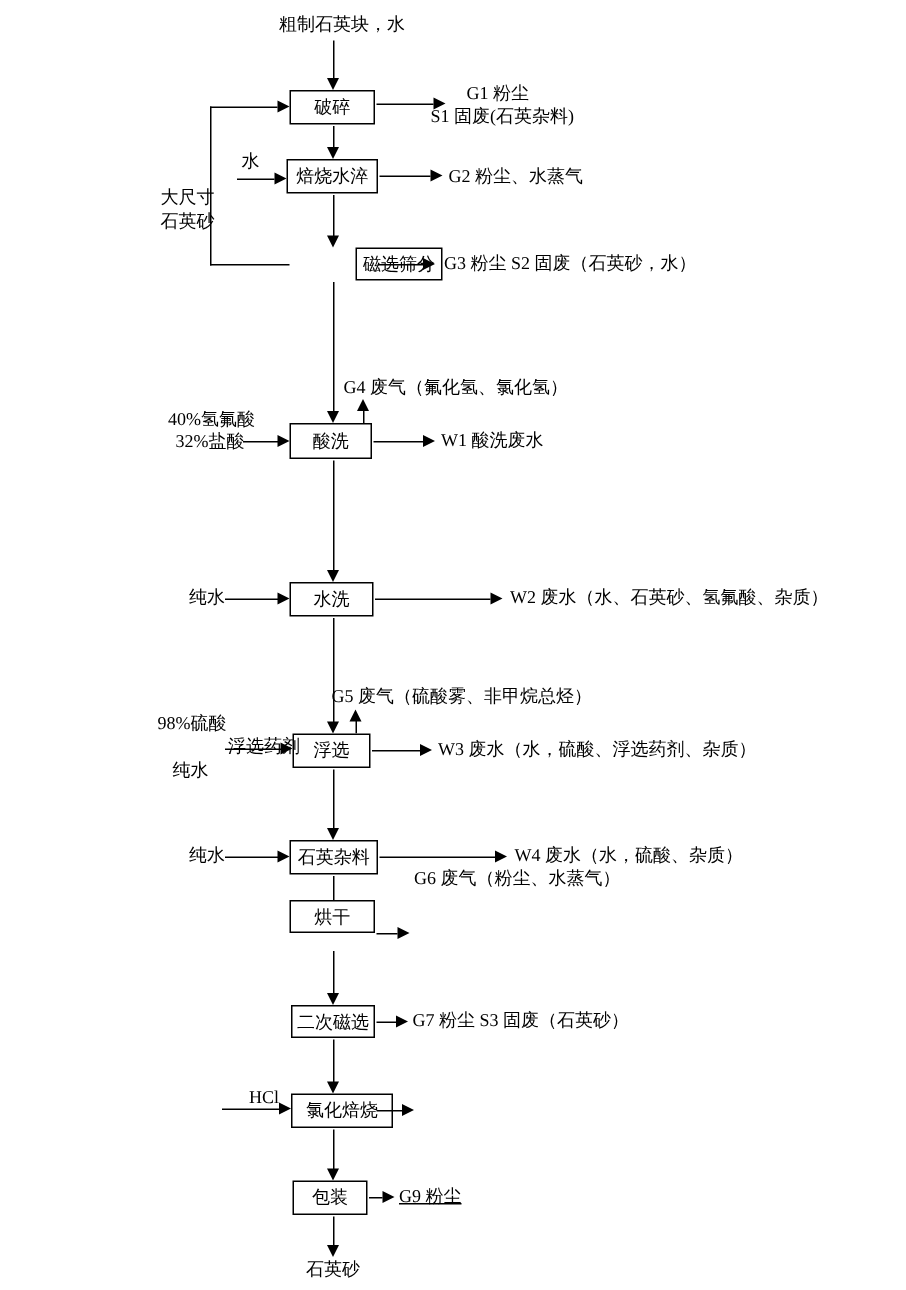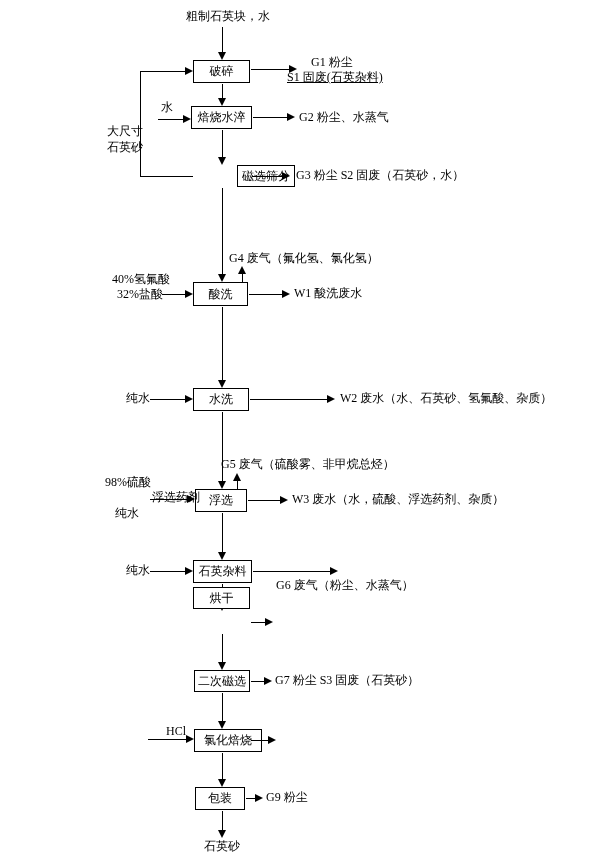--- a/index.html
+++ b/index.html
@@ -28,21 +28,21 @@
   <div class="lbl" style="left:186px;top:10px;">粗制石英块，水</div>
   <div class="vline" style="left:222px;top:27px;height:26px;"></div>
   <div class="ad" style="left:218px;top:52px;"></div>
 
   <div class="box" style="left:193px;top:60px;width:57px;height:23px;">
       <span>破碎</span>
     </div>
   <div class="hline" style="left:251px;top:69px;width:38px;"></div>
   <div class="ar" style="left:289px;top:65px;"></div>
   <div class="lbl" style="left:311px;top:56px;">G1 粉尘</div>
-  <div class="lbl" style="left:287px;top:71px;text-decoration:underline;">S1 固废(石英杂料)</div>
+  <div class="lbl" style="left:287px;top:71px;">S1 固废(石英杂料)</div>
   <div class="vline" style="left:222px;top:84px;height:15px;"></div>
   <div class="ad" style="left:218px;top:98px;"></div>
 
   <div class="box" style="left:191px;top:106px;width:61px;height:23px;">
       <span>焙烧水淬</span>
     </div>
   <div class="lbl" style="left:161px;top:101px;">水</div>
   <div class="hline" style="left:158px;top:119px;width:25px;"></div>
   <div class="ar" style="left:183px;top:115px;"></div>
   <div class="hline" style="left:253px;top:117px;width:34px;"></div>
@@ -114,24 +114,25 @@
   <div class="ad" style="left:218px;top:552px;"></div>
 
   <div class="box" style="left:193px;top:560px;width:59px;height:23px;">
       <span>石英杂料</span>
     </div>
   <div class="lbl" style="left:126px;top:564px;">纯水</div>
   <div class="hline" style="left:150px;top:571px;width:36px;"></div>
   <div class="ar" style="left:185px;top:567px;"></div>
   <div class="hline" style="left:253px;top:571px;width:77px;"></div>
   <div class="ar" style="left:330px;top:567px;"></div>
+  <div class="lbl" style="left:343px;top:564px;">W4 废水（水，硫酸、杂质）</div>
   <div class="vline" style="left:222px;top:584px;height:20px;"></div>
   <div class="ad" style="left:218px;top:603px;"></div>
 
-  <div class="box" style="left:193px;top:587px;width:57px;height:22px;">
+  <div class="box" style="left:193px;top:600px;width:57px;height:22px;">
       <span>烘干</span>
     </div>
   <div class="hline" style="left:251px;top:622px;width:14px;"></div>
   <div class="ar" style="left:265px;top:618px;"></div>
   <div class="lbl" style="left:276px;top:579px;">G6 废气（粉尘、水蒸气）</div>
   <div class="vline" style="left:222px;top:634px;height:29px;"></div>
   <div class="ad" style="left:218px;top:662px;"></div>
 
   <div class="box" style="left:194px;top:670px;width:56px;height:22px;text-align:right;">
       <span>二次磁选</span>
@@ -151,19 +152,19 @@
   <div class="hline" style="left:251px;top:740px;width:17px;"></div>
   <div class="ar" style="left:268px;top:736px;"></div>
   <div class="vline" style="left:222px;top:753px;height:27px;"></div>
   <div class="ad" style="left:218px;top:779px;"></div>
 
   <div class="box" style="left:195px;top:787px;width:50px;height:23px;">
       <span>包装</span>
     </div>
   <div class="hline" style="left:246px;top:798px;width:9px;"></div>
   <div class="ar" style="left:255px;top:794px;"></div>
-  <div class="lbl" style="left:266px;top:791px;">G9 粉尘</div>
+  <div class="lbl" style="left:266px;top:791px;text-decoration:underline;">G9 粉尘</div>
   <div class="vline" style="left:222px;top:811px;height:20px;"></div>
   <div class="ad" style="left:218px;top:830px;"></div>
 
   <div class="lbl" style="left:204px;top:840px;">石英砂</div>
 
 </div>
 
 </body></html>

